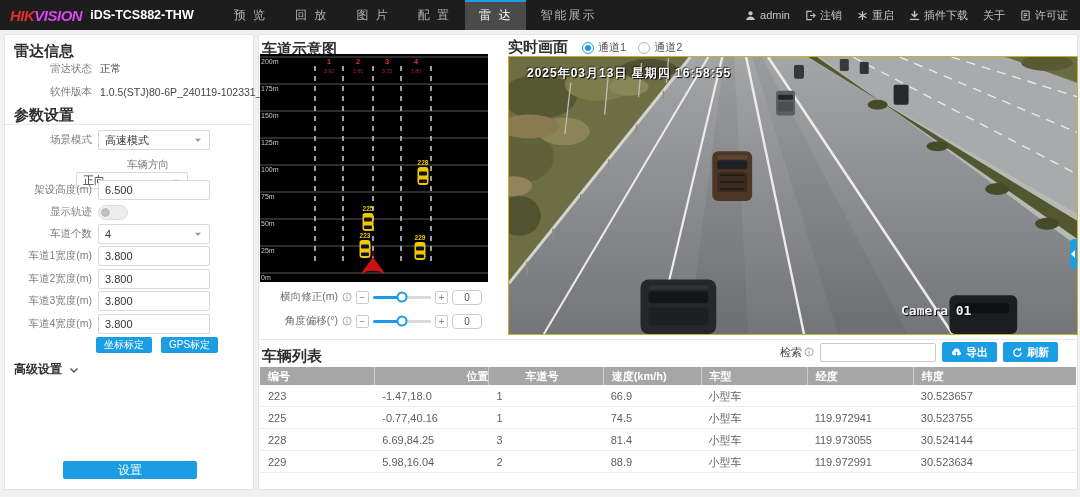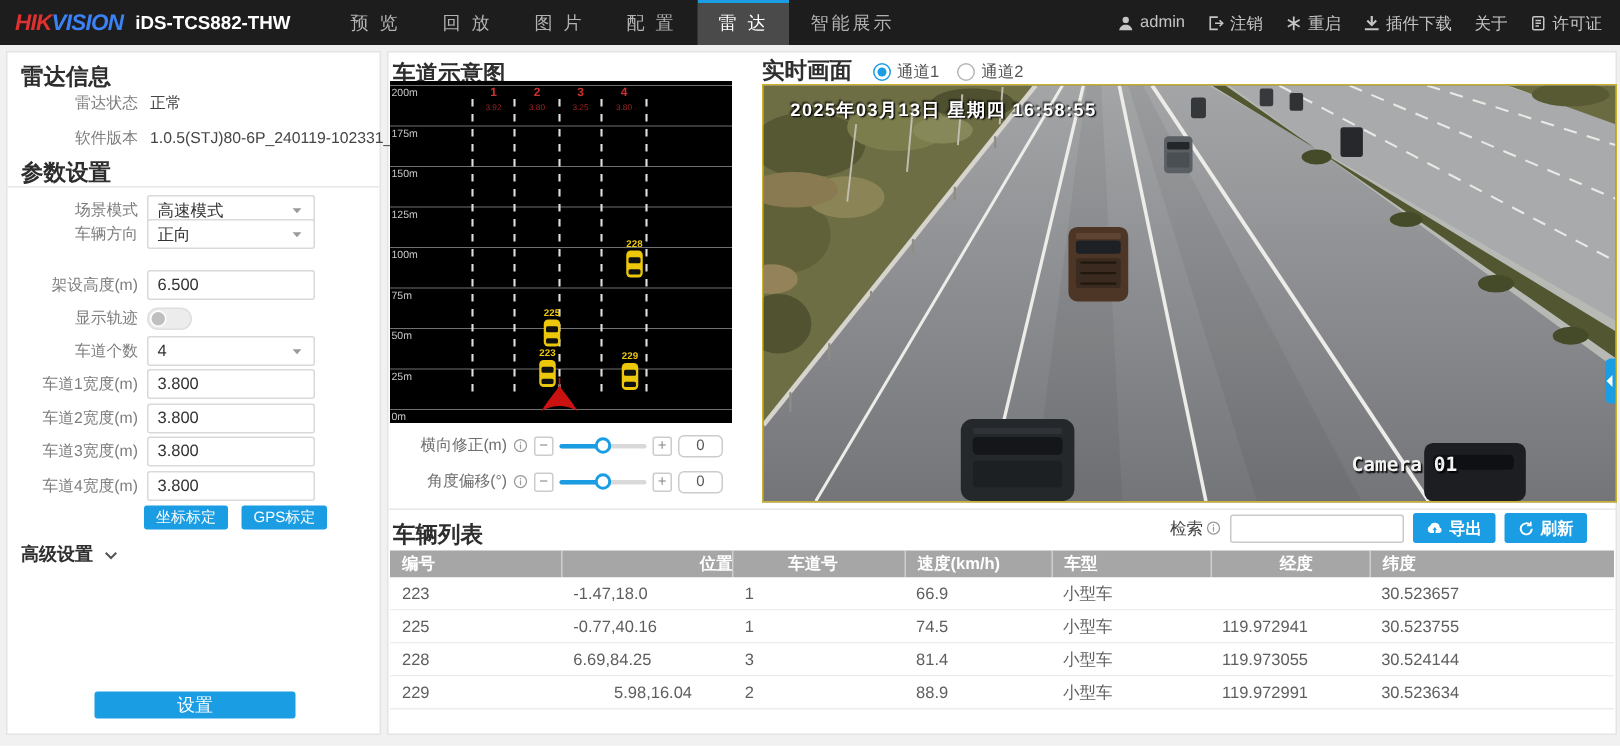--- a/index.html
+++ b/index.html
@@ -2,21 +2,21 @@
 <html style="--accent: #1b9de4; --nav_bg: #1d1d1d; --nav_active_bg: #4a4a4a; --table_header_bg: #a6a6a6; --video_border: #c9b02e; --canvas_bg: #000000; --car: #edc80a; --radar: #cc1111; --lane_red: #d03030;"><head>
 <meta charset="utf-8">
 <style>
   * { margin:0; padding:0; box-sizing:border-box; }
   html,body { width:1080px; height:497px; overflow:hidden; background:#f1f1f1;
     font-family:"Liberation Sans","DejaVu Sans",sans-serif; font-size:12px; color:#333; }
   
   .hdr { position:absolute; left:0; top:0; width:1080px; height:30px; background:var(--nav_bg);
     display:flex; align-items:center; }
   .logo { margin-left:10px; font-style:italic; font-weight:bold; font-size:15px; letter-spacing:-0.5px; white-space:nowrap; }
-  .logo .hik { color:#e03030; } .logo .vision { color:#3b82f6; }
+  .logo .hik { color:#e03030; } .logo .vision { color:#d946ef; }
   .model { color:#fff; font-weight:bold; font-size:12.5px; margin-left:8px; white-space:nowrap; }
   .nav { display:flex; height:30px; margin-left:26px; }
   .nav-tab { padding:0 14px; line-height:30px; font-size:12px; color:#b2b2b2; cursor:pointer; letter-spacing:2px; white-space:nowrap; }
   .nav-tab.active { background:var(--nav_active_bg); color:#fff; box-shadow:inset 0 2px 0 var(--accent); }
   .hdr-right { margin-left:auto; display:flex; align-items:center; gap:15px; padding-right:12px; }
   .hdr-item { display:flex; align-items:center; gap:4px; color:#c5c5c5; font-size:11px; cursor:pointer; white-space:nowrap; }
   .ic { display:inline-block; width:11px; height:11px; vertical-align:-1px; flex:none; }
   .ic svg { width:100%; height:100%; display:block; }
   
   .panel { position:absolute; background:#fff; border:1px solid #e4e4e4; }
@@ -181,21 +181,21 @@
       <span class="f-label">场景模式</span>
       <div class="ctl select">
         <span class="v">高速模式</span>
         <span class="ic">
           <svg viewBox="0 0 12 12" fill="currentColor">
             <path d="M2.5 4.5h7L6 8.5z"></path>
           </svg>
         </span>
       </div>
     </div>
-    <div class="p-row" style="top: 16px;">
+    <div class="p-row" style="top: 28px; flex-direction: column;">
       <span class="f-label">车辆方向</span>
       <div class="ctl select">
         <span class="v">正向</span>
         <span class="ic">
           <svg viewBox="0 0 12 12" fill="currentColor">
             <path d="M2.5 4.5h7L6 8.5z"></path>
           </svg>
         </span>
       </div>
     </div>
@@ -504,21 +504,21 @@
     <span>刷新</span>
   </button>
 </div>
 <div id="vehicle-table">
   <div class="thead">
       <div class="th" style="width: 14%;">编号</div>
       <div class="th" style="width: 14%; text-align: right;">位置</div>
       <div class="th" style="width: 14%; padding-left: 36px;">车道号</div>
       <div class="th" style="width: 12%;">速度(km/h)</div>
       <div class="th" style="width: 13%;">车型</div>
-      <div class="th" style="width: 13%; text-align: center;">经度</div>
+      <div class="th" style="width: 13%;">经度</div>
       <div class="th" style="width: 20%;">纬度</div>
     </div>
   <div class="tbody">
       <div class="tr">
         <div class="td" style="width: 14%;">223</div>
         <div class="td" style="width: 14%;">-1.47,18.0</div>
         <div class="td" style="width: 14%;">1</div>
         <div class="td" style="width: 12%;">66.9</div>
         <div class="td" style="width: 13%;">小型车</div>
         <div class="td" style="width: 13%; margin-top: 32px;">119.972915</div>
@@ -537,21 +537,21 @@
         <div class="td" style="width: 14%;">228</div>
         <div class="td" style="width: 14%;">6.69,84.25</div>
         <div class="td" style="width: 14%;">3</div>
         <div class="td" style="width: 12%;">81.4</div>
         <div class="td" style="width: 13%;">小型车</div>
         <div class="td" style="width: 13%;">119.973055</div>
         <div class="td" style="width: 20%;">30.524144</div>
       </div>
       <div class="tr">
         <div class="td" style="width: 14%;">229</div>
-        <div class="td" style="width: 14%; text-align: center;">5.98,16.04</div>
+        <div class="td" style="width: 14%;">5.98,16.04</div>
         <div class="td" style="width: 14%;">2</div>
         <div class="td" style="width: 12%;">88.9</div>
         <div class="td" style="width: 13%;">小型车</div>
         <div class="td" style="width: 13%;">119.972991</div>
         <div class="td" style="width: 20%;">30.523634</div>
       </div>
     </div>
 </div>
 
 </body></html>

